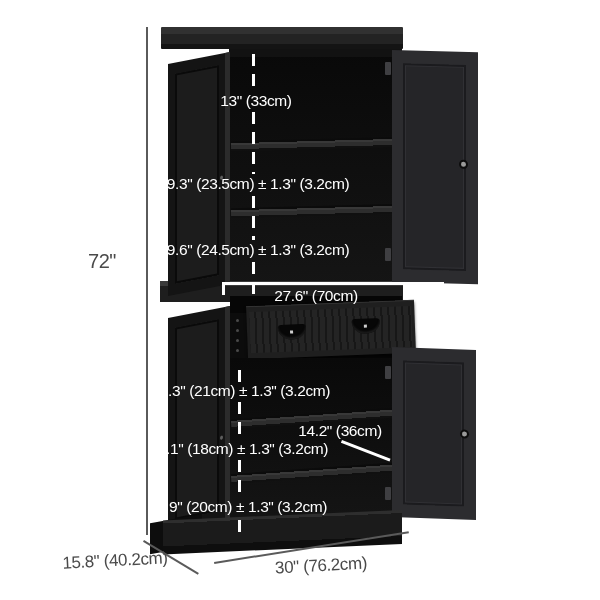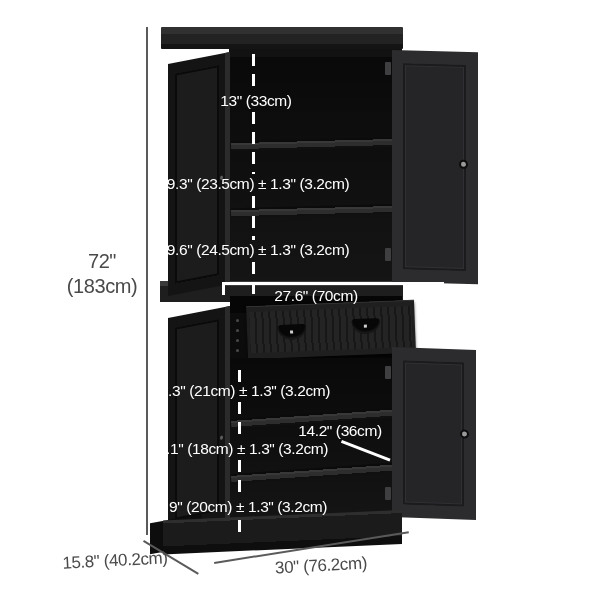--- a/index.html
+++ b/index.html
@@ -130,21 +130,20 @@
       <div class="abs knob" style="left:70px;top:82px"></div>
     </div>
 
     <div class="abs foot"></div>
     <div class="abs plinth"></div>
   </div>
 
   <div class="abs oline vline"></div>
   <div class="abs olabel h-label">
     <div>72"</div>
-    <div>(183cm)</div>
   </div>
 
   <div class="abs oline dline depth-line"></div>
   <div class="abs olabel d-label">15.8" (40.2cm)</div>
 
   <div class="abs oline dline width-line"></div>
   <div class="abs olabel w-label">30" (76.2cm)</div>
 
   <div class="abs dash" style="left:252px;top:54px;height:38px"></div>
   <div class="abs ilabel" style="left:256px;top:92px">13" (33cm)</div>

